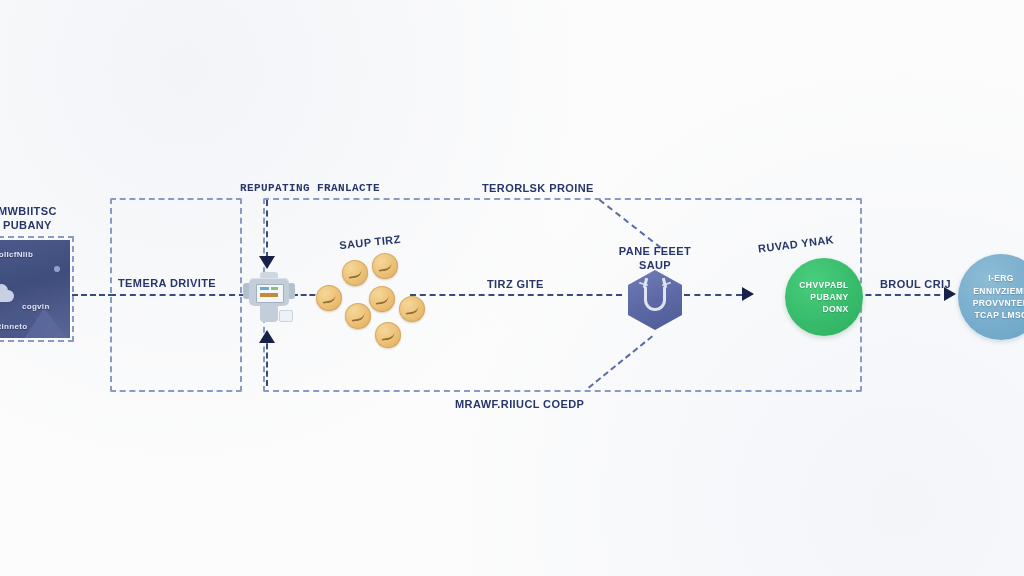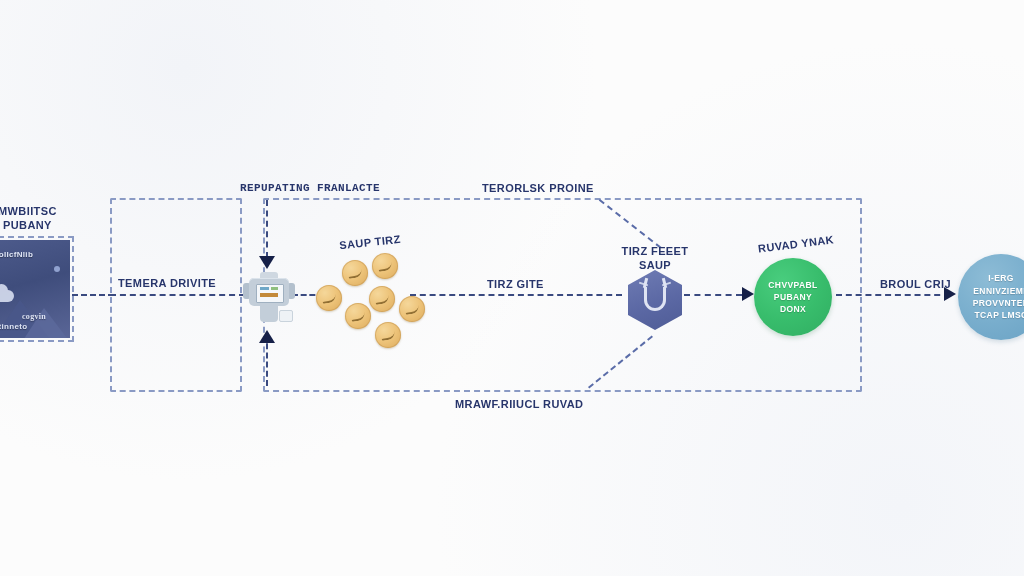--- a/index.html
+++ b/index.html
@@ -197,23 +197,24 @@
   #hex .tick-l{position:absolute;left:11px;top:13px;width:9px;height:2px;background:#cdd4ea;transform:rotate(18deg);}
   #hex .tick-r{position:absolute;right:11px;top:13px;width:9px;height:2px;background:#cdd4ea;transform:rotate(-18deg);}
 
   
   .circle{
     position:absolute;border-radius:50%;
     display:flex;align-items:center;justify-content:center;
     text-align:center;
   }
   #green-circle{
-    left:754px;top:258px;width:78px;height:78px;
+    left:785px;top:258px;width:78px;height:78px;
     background:radial-gradient(circle at 36% 30%, #49cd7e 0%, #38bd6c 52%, #30ad61 100%);
     box-shadow:0 2px 5px rgba(30,110,60,.22);
+    text-align:right;
   }
   #blue-circle{
     left:958px;top:254px;width:86px;height:86px;
     background:radial-gradient(circle at 36% 28%, #8dbcd6 0%, #79aecd 52%, #6aa2c4 100%);
     box-shadow:0 2px 5px rgba(50,100,130,.2);
   }
   .circ-txt{
     color:#ffffff;
     font-size:8.5px;font-weight:700;
     line-height:1.45;letter-spacing:.4px;
@@ -231,33 +232,33 @@
     <div>PUBANY</div>
   </div>
 
   <div id="left-card-wrap">
     <div id="left-card">
       <div class="mtn"></div>
       <div class="mtn2"></div>
       <div class="dot"></div>
       <div class="cloud"></div>
       <div class="card-txt" style="left:6px;top:10px;">RkoIIcfNlib</div>
-      <div class="card-txt" style="left:40px;top:72px;font-family:Liberation Serif, serif;">cogvin</div>
+      <div class="card-txt" style="left:40px;top:62px;">cogvin</div>
       <div class="card-txt" style="left:8px;top:82px;">Ajtinneto</div>
     </div>
   </div>
 
   <div class="dashbox" style="left:110px;top:198px;width:128px;height:190px;"></div>
   <div class="lbl" style="left:118px;top:277px;">TEMERA DRIVITE</div>
 
   <div class="dashbox" style="left:263px;top:198px;width:595px;height:190px;"></div>
 
   <div class="lbl" style="left:240px;top:182px;font-family:Liberation Mono, monospace;">REPUPATING FRANLACTE</div>
   <div class="lbl" style="left:466px;top:182px;margin-left:16px;">TERORLSK PROINE</div>
-  <div class="lbl" style="left:455px;top:398px;">MRAWF.RIIUCL RUVAD</div>
+  <div class="lbl" style="left:455px;top:398px;">MRAWF.RIIUCL COEDP</div>
 
   <div class="hline" style="left:72px;top:294px;width:42px;"></div>
   <div class="hline" style="left:110px;top:294px;width:135px;"></div>
   <div class="hline" style="left:292px;top:294px;width:32px;"></div>
   <div class="hline" style="left:410px;top:294px;width:212px;"></div>
   <div class="hline" style="left:684px;top:294px;width:58px;"></div>
   <div class="arrow-r" style="left:742px;top:287px;"></div>
   <div class="hline" style="left:836px;top:294px;width:114px;"></div>
   <div class="arrow-r" style="left:944px;top:287px;"></div>
 
@@ -305,21 +306,21 @@
   <div class="coin" style="left:399px;top:296px;">
       <span class="mark"></span>
     </div>
   <div class="coin" style="left:375px;top:322px;">
       <span class="mark"></span>
     </div>
 
   <div class="lbl" style="left:487px;top:278px;">TIRZ GITE</div>
 
   <div class="lbl lbl-2line" style="left:655px;top:245px;transform:translateX(-50%);">
-    <div>TIRZ FEEET</div>
+    <div>PANE FEEET</div>
     <div>SAUP</div>
   </div>
 
   <div id="hex">
     <div class="shape"></div>
     <div class="tick-l"></div>
     <div class="tick-r"></div>
     <div class="v"></div>
   </div>
 

